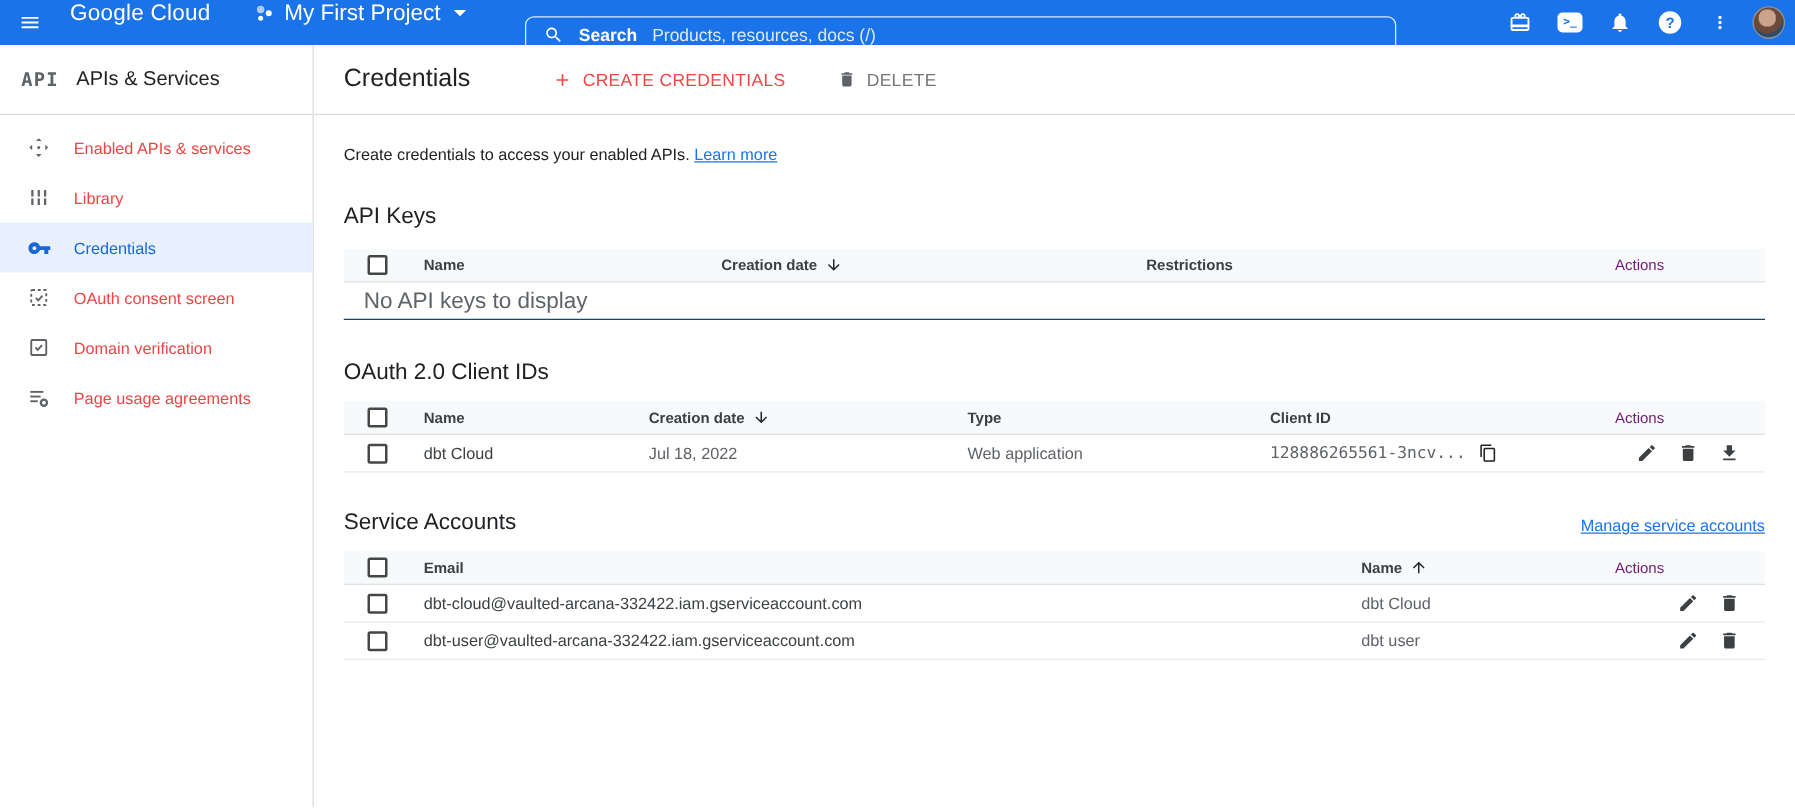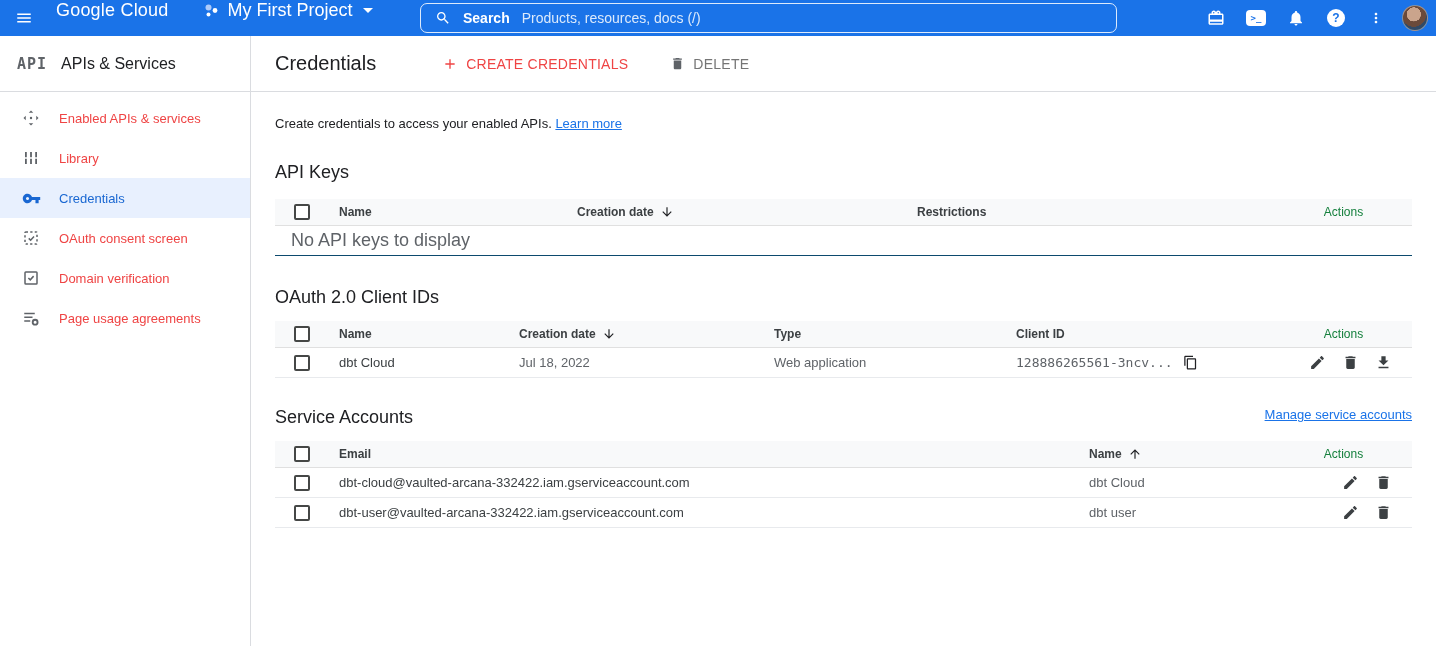--- a/index.html
+++ b/index.html
@@ -9,21 +9,21 @@
   
   .appbar { position:relative; height:36px; background:#1a73e8; display:flex;
     align-items:flex-start; color:#fff; }
   .hamburger { width:48px; height:36px; display:flex; align-items:center;
     justify-content:center; cursor:pointer; }
   .logo { font-size:18px; letter-spacing:.2px; margin-left:8px; white-space:nowrap; }
   .proj { display:flex; align-items:center; gap:7px; margin-left:36px; cursor:pointer;
     font-size:18px; white-space:nowrap; }
   .caret { width:0; height:0; border-left:5px solid transparent;
     border-right:5px solid transparent; border-top:5px solid #fff; margin-left:3px; }
-  .searchbox { position:absolute; left:420px; top:3px; width:697px; height:30px;
+  .searchbox { position:absolute; left:420px; top:13px; width:697px; height:30px;
     border:1px solid rgba(255,255,255,.85); border-radius:7px; display:flex;
     align-items:center; padding-left:14px; gap:12px; cursor:text; }
   .searchbox .s-label { font-size:14px; font-weight:700; }
   .searchbox .s-hint { font-size:14px; color:rgba(255,255,255,.85); }
   .appbar-right { position:absolute; right:8px; top:0; height:36px; display:flex;
     align-items:center; gap:12px; }
   .abtn { width:28px; height:28px; display:flex; align-items:center;
     justify-content:center; cursor:pointer; }
   .shell-badge { width:20px; height:16px; background:#fff; border-radius:4px;
     color:#1a73e8; font-family:"DejaVu Sans Mono", monospace; font-size:9px;
@@ -61,40 +61,40 @@
   .tb-create { color:#ef4444; margin-left:58px; }
   .tb-delete { color:#757575; margin-left:26px; }
   .tb-delete .dicon { color:#5f6368; }
 
   .content { padding:24px 24px 0 24px; }
   .intro { font-size:13px; color:#202124; }
   a.link { color:#1a73e8; text-decoration:underline; cursor:pointer; }
   .section-h { font-size:18px; font-weight:400; color:#202124; }
   .h-apikeys { margin-top:31px; }
   .h-oauth { margin-top:31px; }
-  .sa-headrow { margin-top:29px; display:flex; align-items:flex-start;
+  .sa-headrow { margin-top:29px; display:flex; align-items:flex-end;
     justify-content:space-between; }
   .sa-link { font-size:13px; }
 
   
   .tbl { margin-top:16px; }
   .tbl.tight { margin-top:13px; }
   .trow { display:grid; align-items:center; }
   .thead { background:#f8f9fa; height:27px; border-bottom:1px solid #e0e0e0;
     font-size:12px; font-weight:700; color:#3c4043; }
   .tbody-row { height:30px; border-bottom:1px solid #e8eaed; font-size:13px;
     color:#3c4043; }
   .grid-apikeys { grid-template-columns:64px 238px 340px 1fr 120px; }
   .grid-oauth  { grid-template-columns:64px 180px 255px 242px 1fr 120px; }
   .grid-sa     { grid-template-columns:64px 750px 1fr 120px; }
   .cell-check { padding-left:19px; display:flex; align-items:center; }
   .checkbox { width:16px; height:16px; border:2px solid #454746; border-radius:2px;
     cursor:pointer; background:#fff; }
   .col-label { display:flex; align-items:center; gap:6px; }
-  .actions-h { text-align:center; padding-right:17px; color:#15803d; font-weight:400; }
+  .actions-h { text-align:left; padding-right:17px; color:#701a75; font-weight:400; }
   .actions-c { display:flex; justify-content:flex-end; gap:16px; padding-right:20px;
     color:#3c4043; }
   .actions-c .ricon { cursor:pointer; display:flex; align-items:center; }
   .muted { color:#5f6368; }
   .empty-row { height:30px; display:flex; align-items:center; padding-left:16px;
     font-size:18px; color:#5f6368; border-bottom:1px solid #0c4a6e; }
   .clientid { display:flex; align-items:center; gap:10px; color:#5f6368;
     font-family:"DejaVu Sans Mono", monospace; font-size:13px; }
   .copy-btn { color:#202124; cursor:pointer; display:flex; align-items:center; }
   .sort-ic { display:flex; align-items:center; color:#202124; }

